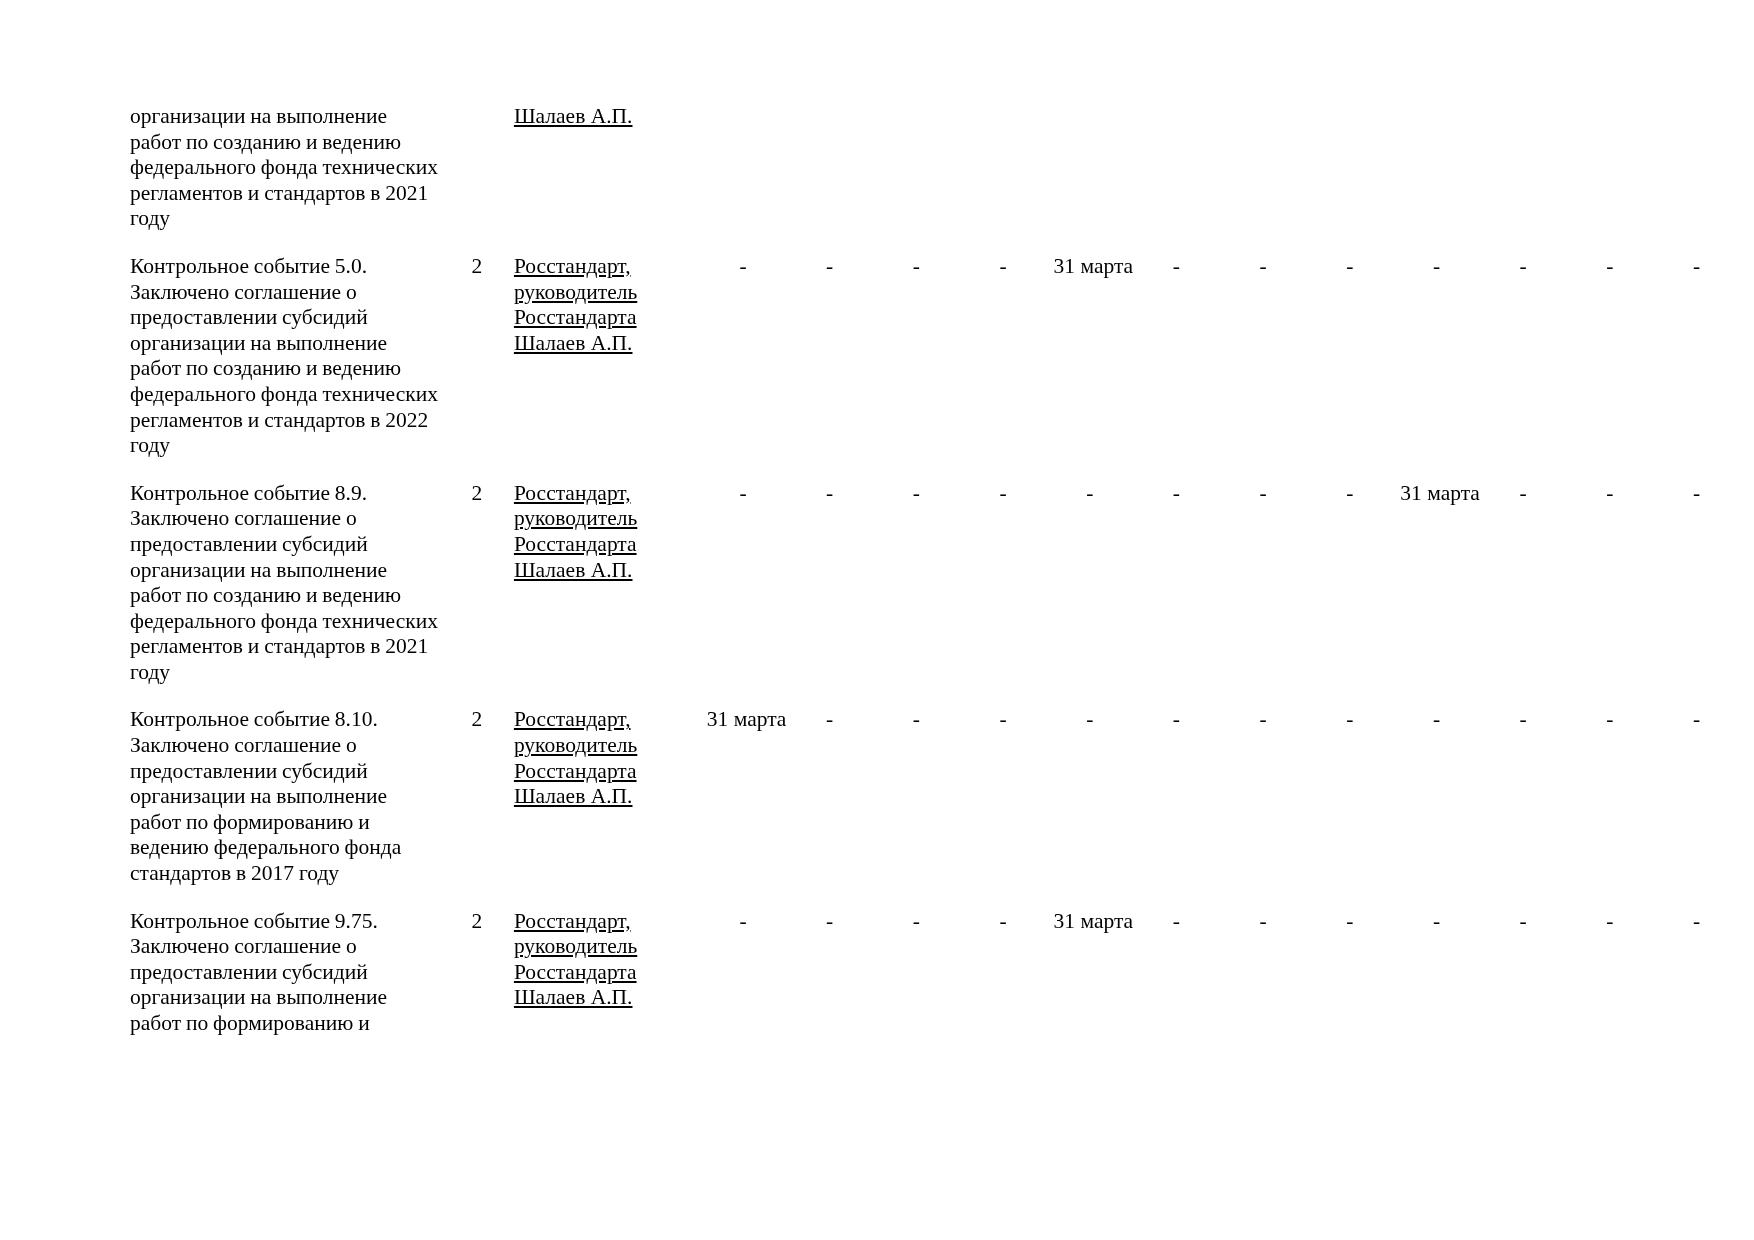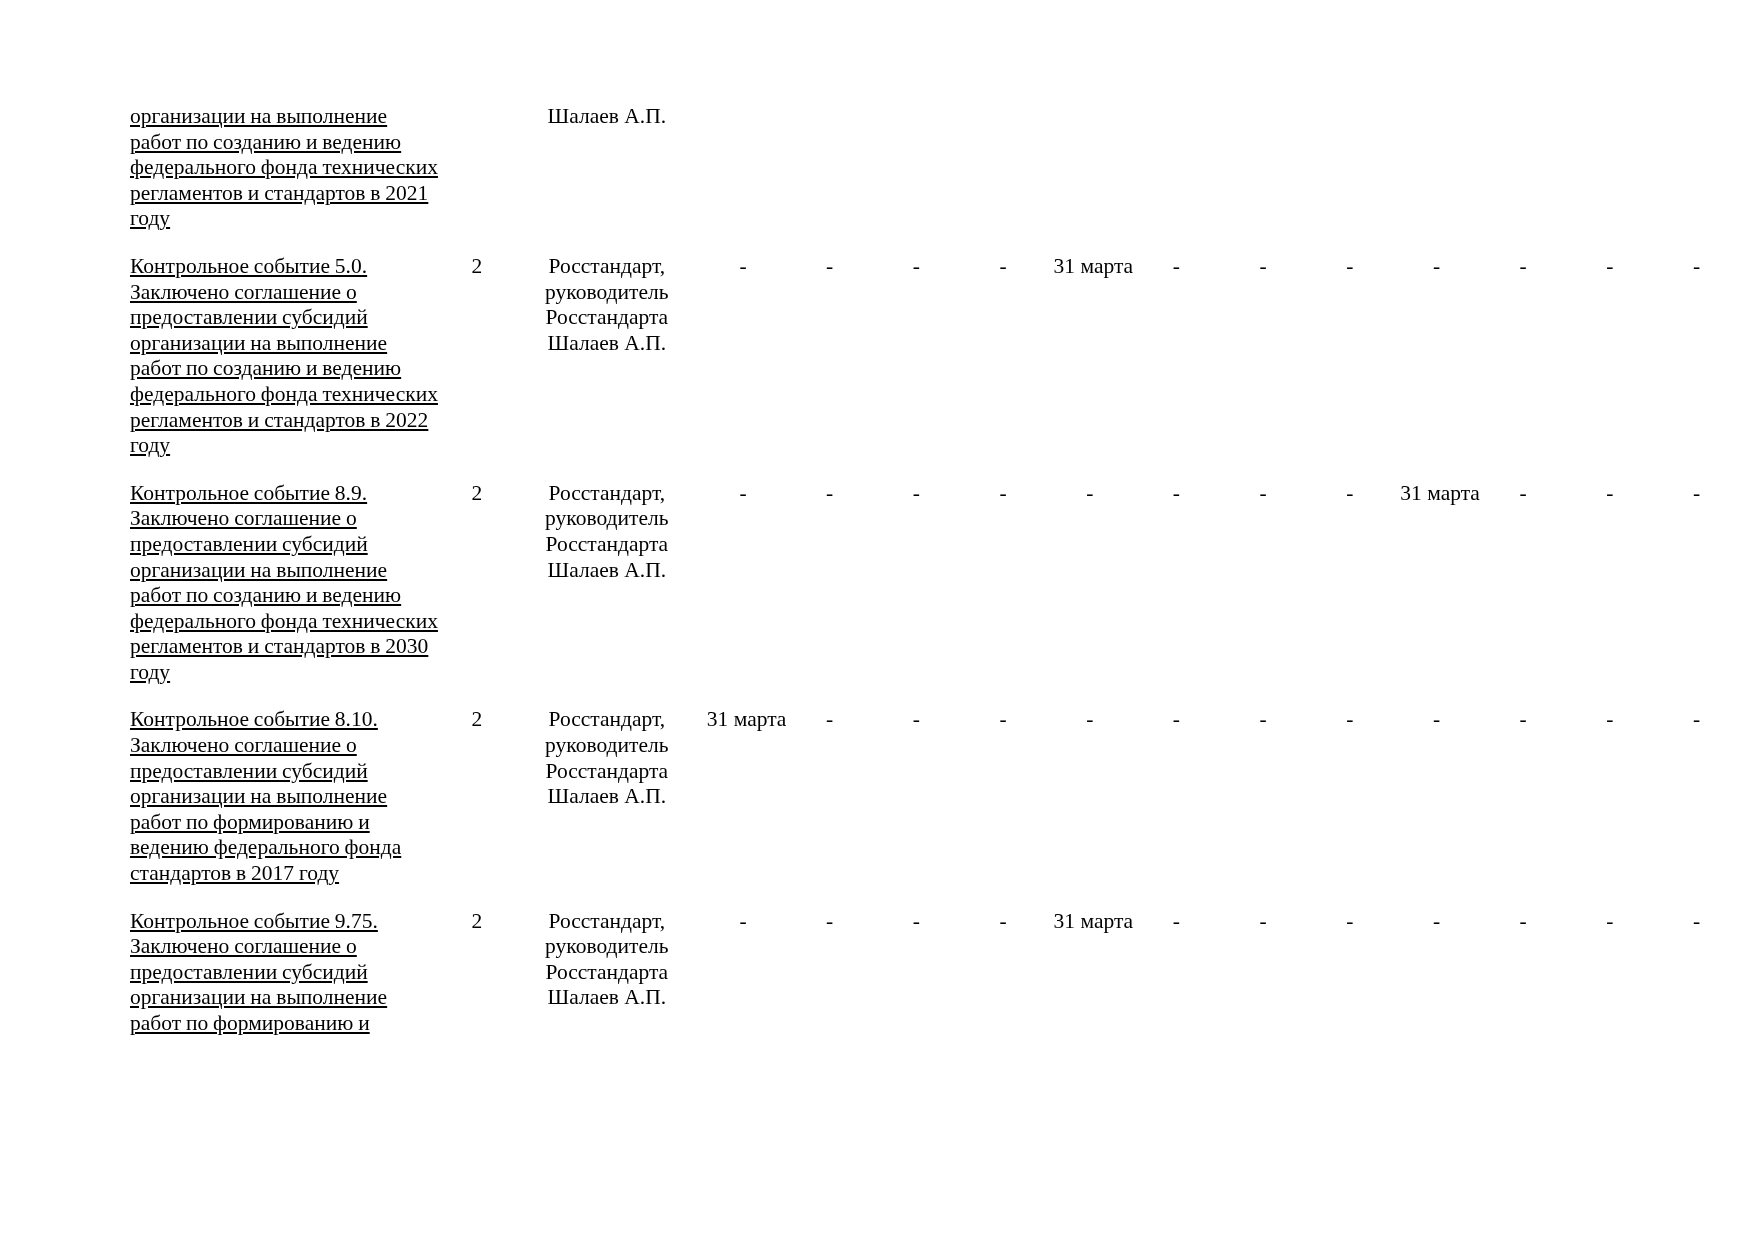--- a/index.html
+++ b/index.html
@@ -42,27 +42,27 @@
     font-size: 1px;
   }
   .col-desc   { width: 300px; padding-right: 12px; }
   .col-qty    { width: 72px;  text-align: center; }
   .col-resp   { width: 180px; padding-right: 8px; }
   .col-month  { width: 84px;  text-align: center; }
 
   .cell-desc {
     text-align: left;
     word-spacing: -0.5px;
-    text-decoration: underline;
   }
   .cell-qty {
     text-align: center;
   }
   .cell-resp {
-    text-align: center;
+    text-align: left;
+    text-decoration: underline;
   }
   .cell-month {
     text-align: center;
     white-space: normal;
   }
   .month-val {
     display: block;
     text-align: right;
     font-family: Liberation Serif, serif;
   }
@@ -179,21 +179,21 @@
             <span class="dash">-</span>
           </td>
           <td class="cell-month">
             <span class="dash">-</span>
           </td>
         </tr>
         <tr class="row-spacer">
           <td colspan="15"></td>
         </tr>
         <tr>
-          <td class="cell-desc">Контрольное событие 8.9. Заключено соглашение о предоставлении субсидий организации на выполнение работ по созданию и ведению федерального фонда технических регламентов и стандартов в 2030 году</td>
+          <td class="cell-desc">Контрольное событие 8.9. Заключено соглашение о предоставлении субсидий организации на выполнение работ по созданию и ведению федерального фонда технических регламентов и стандартов в 2021 году</td>
           <td class="cell-qty">2</td>
           <td class="cell-resp">Росстандарт, руководитель Росстандарта Шалаев А.П.</td>
           <td class="cell-month">
             <span class="dash">-</span>
           </td>
           <td class="cell-month">
             <span class="dash">-</span>
           </td>
           <td class="cell-month">
             <span class="dash">-</span>

